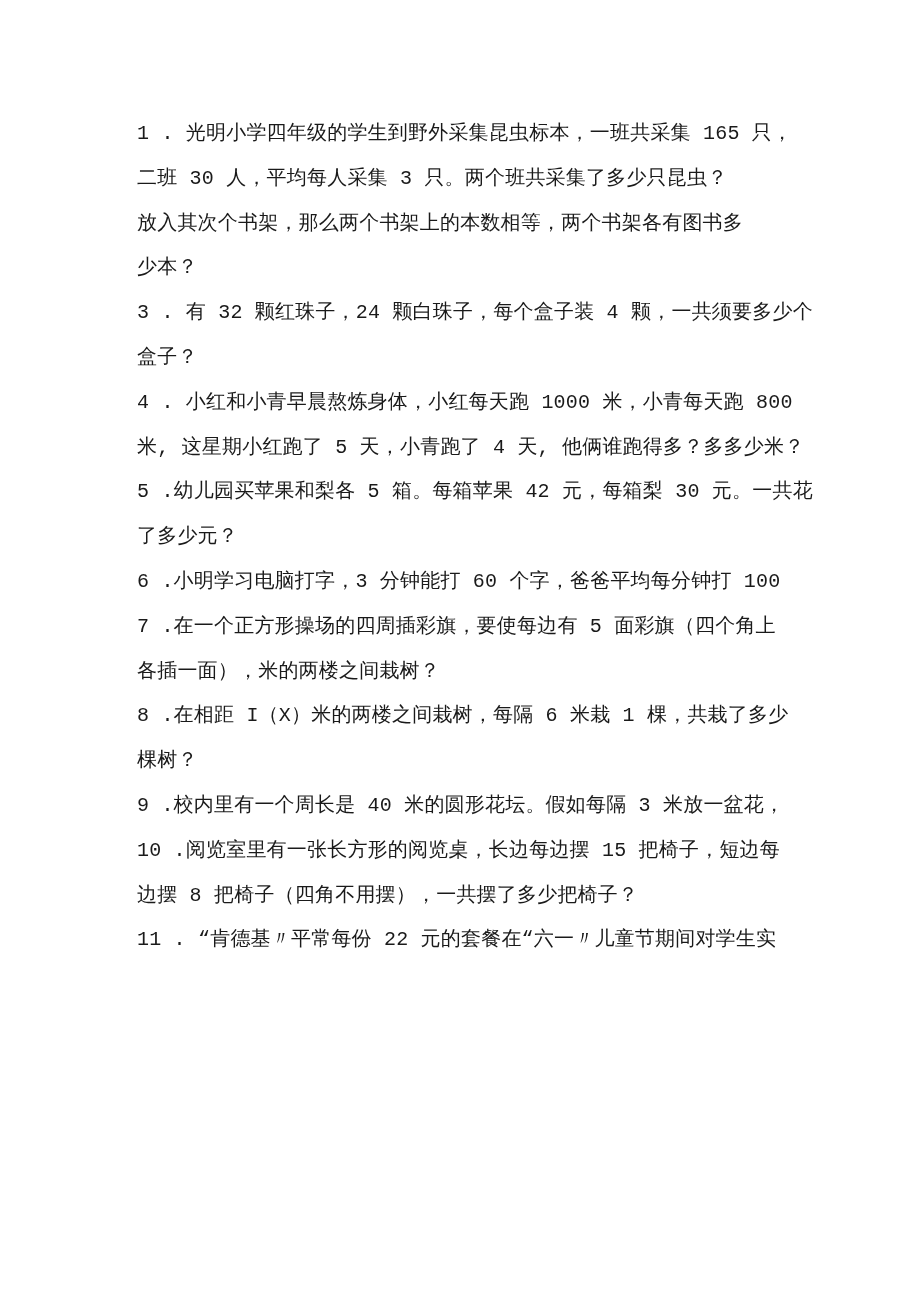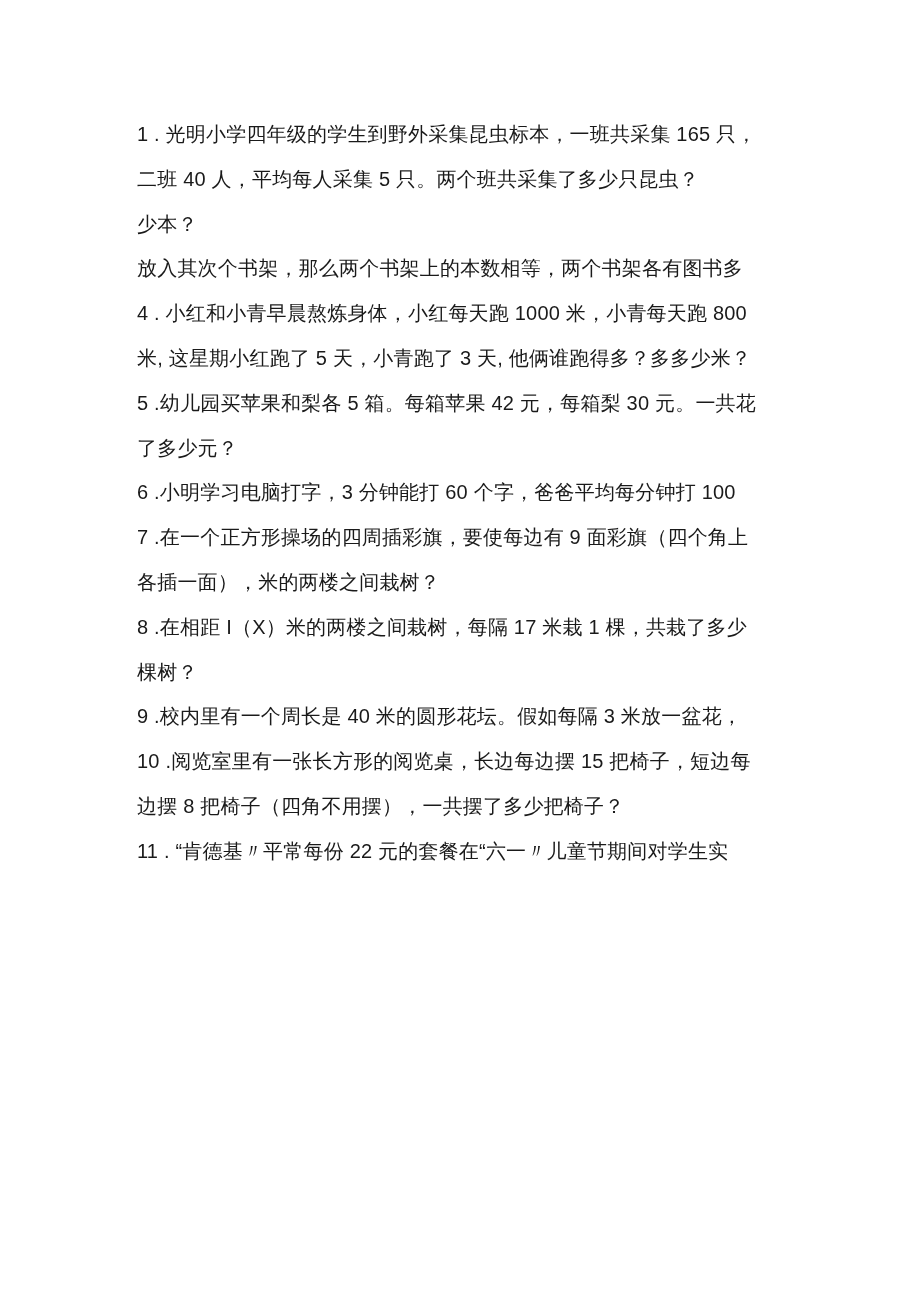--- a/index.html
+++ b/index.html
@@ -3,59 +3,63 @@
 <meta charset="utf-8">
 <style>
   html, body { margin: 0; padding: 0; background: #ffffff; }
   body { width: 920px; height: 1301px; overflow: hidden; position: relative; }
   .page {
     position: absolute; left: 0; top: 0; width: 920px; height: 1301px;
     background: #ffffff;
   }
   .content {
     position: absolute; left: 137px; top: 112px; width: 660px;
-    font-family: Liberation Sans, sans-serif;
+    font-family: Liberation Mono, monospace;
     font-size: 20px; color: #1a1a1a;
   }
   .line {
     height: 44.8px; line-height: 44.8px;
     white-space: nowrap; overflow: visible;
     letter-spacing: 0.2px;
   }
 </style>
 </head>
 <body>
 
 <div class="page">
   <div class="content">
     <div>
       <div class="line">1 . 光明小学四年级的学生到野外采集昆虫标本，一班共采集 165 只，</div>
-      <div class="line">二班 40 人，平均每人采集 5 只。两个班共采集了多少只昆虫？</div>
+      <div class="line">二班 30 人，平均每人采集 3 只。两个班共采集了多少只昆虫？</div>
     </div>
     <div>
+      <div class="line">放入其次个书架，那么两个书架上的本数相等，两个书架各有图书多</div>
       <div class="line">少本？</div>
-      <div class="line">放入其次个书架，那么两个书架上的本数相等，两个书架各有图书多</div>
+    </div>
+    <div>
+      <div class="line">3 . 有 32 颗红珠子，24 颗白珠子，每个盒子装 4 颗，一共须要多少个</div>
+      <div class="line">盒子？</div>
     </div>
     <div>
       <div class="line">4 . 小红和小青早晨熬炼身体，小红每天跑 1000 米，小青每天跑 800</div>
-      <div class="line">米, 这星期小红跑了 5 天，小青跑了 3 天, 他俩谁跑得多？多多少米？</div>
+      <div class="line">米, 这星期小红跑了 5 天，小青跑了 4 天, 他俩谁跑得多？多多少米？</div>
     </div>
     <div>
       <div class="line">5 .幼儿园买苹果和梨各 5 箱。每箱苹果 42 元，每箱梨 30 元。一共花</div>
       <div class="line">了多少元？</div>
     </div>
     <div>
       <div class="line">6 .小明学习电脑打字，3 分钟能打 60 个字，爸爸平均每分钟打 100</div>
     </div>
     <div>
-      <div class="line">7 .在一个正方形操场的四周插彩旗，要使每边有 9 面彩旗（四个角上</div>
+      <div class="line">7 .在一个正方形操场的四周插彩旗，要使每边有 5 面彩旗（四个角上</div>
       <div class="line">各插一面），米的两楼之间栽树？</div>
     </div>
     <div>
-      <div class="line">8 .在相距 I（X）米的两楼之间栽树，每隔 17 米栽 1 棵，共栽了多少</div>
+      <div class="line">8 .在相距 I（X）米的两楼之间栽树，每隔 6 米栽 1 棵，共栽了多少</div>
       <div class="line">棵树？</div>
     </div>
     <div>
       <div class="line">9 .校内里有一个周长是 40 米的圆形花坛。假如每隔 3 米放一盆花，</div>
     </div>
     <div>
       <div class="line">10 .阅览室里有一张长方形的阅览桌，长边每边摆 15 把椅子，短边每</div>
       <div class="line">边摆 8 把椅子（四角不用摆），一共摆了多少把椅子？</div>
     </div>
     <div>

